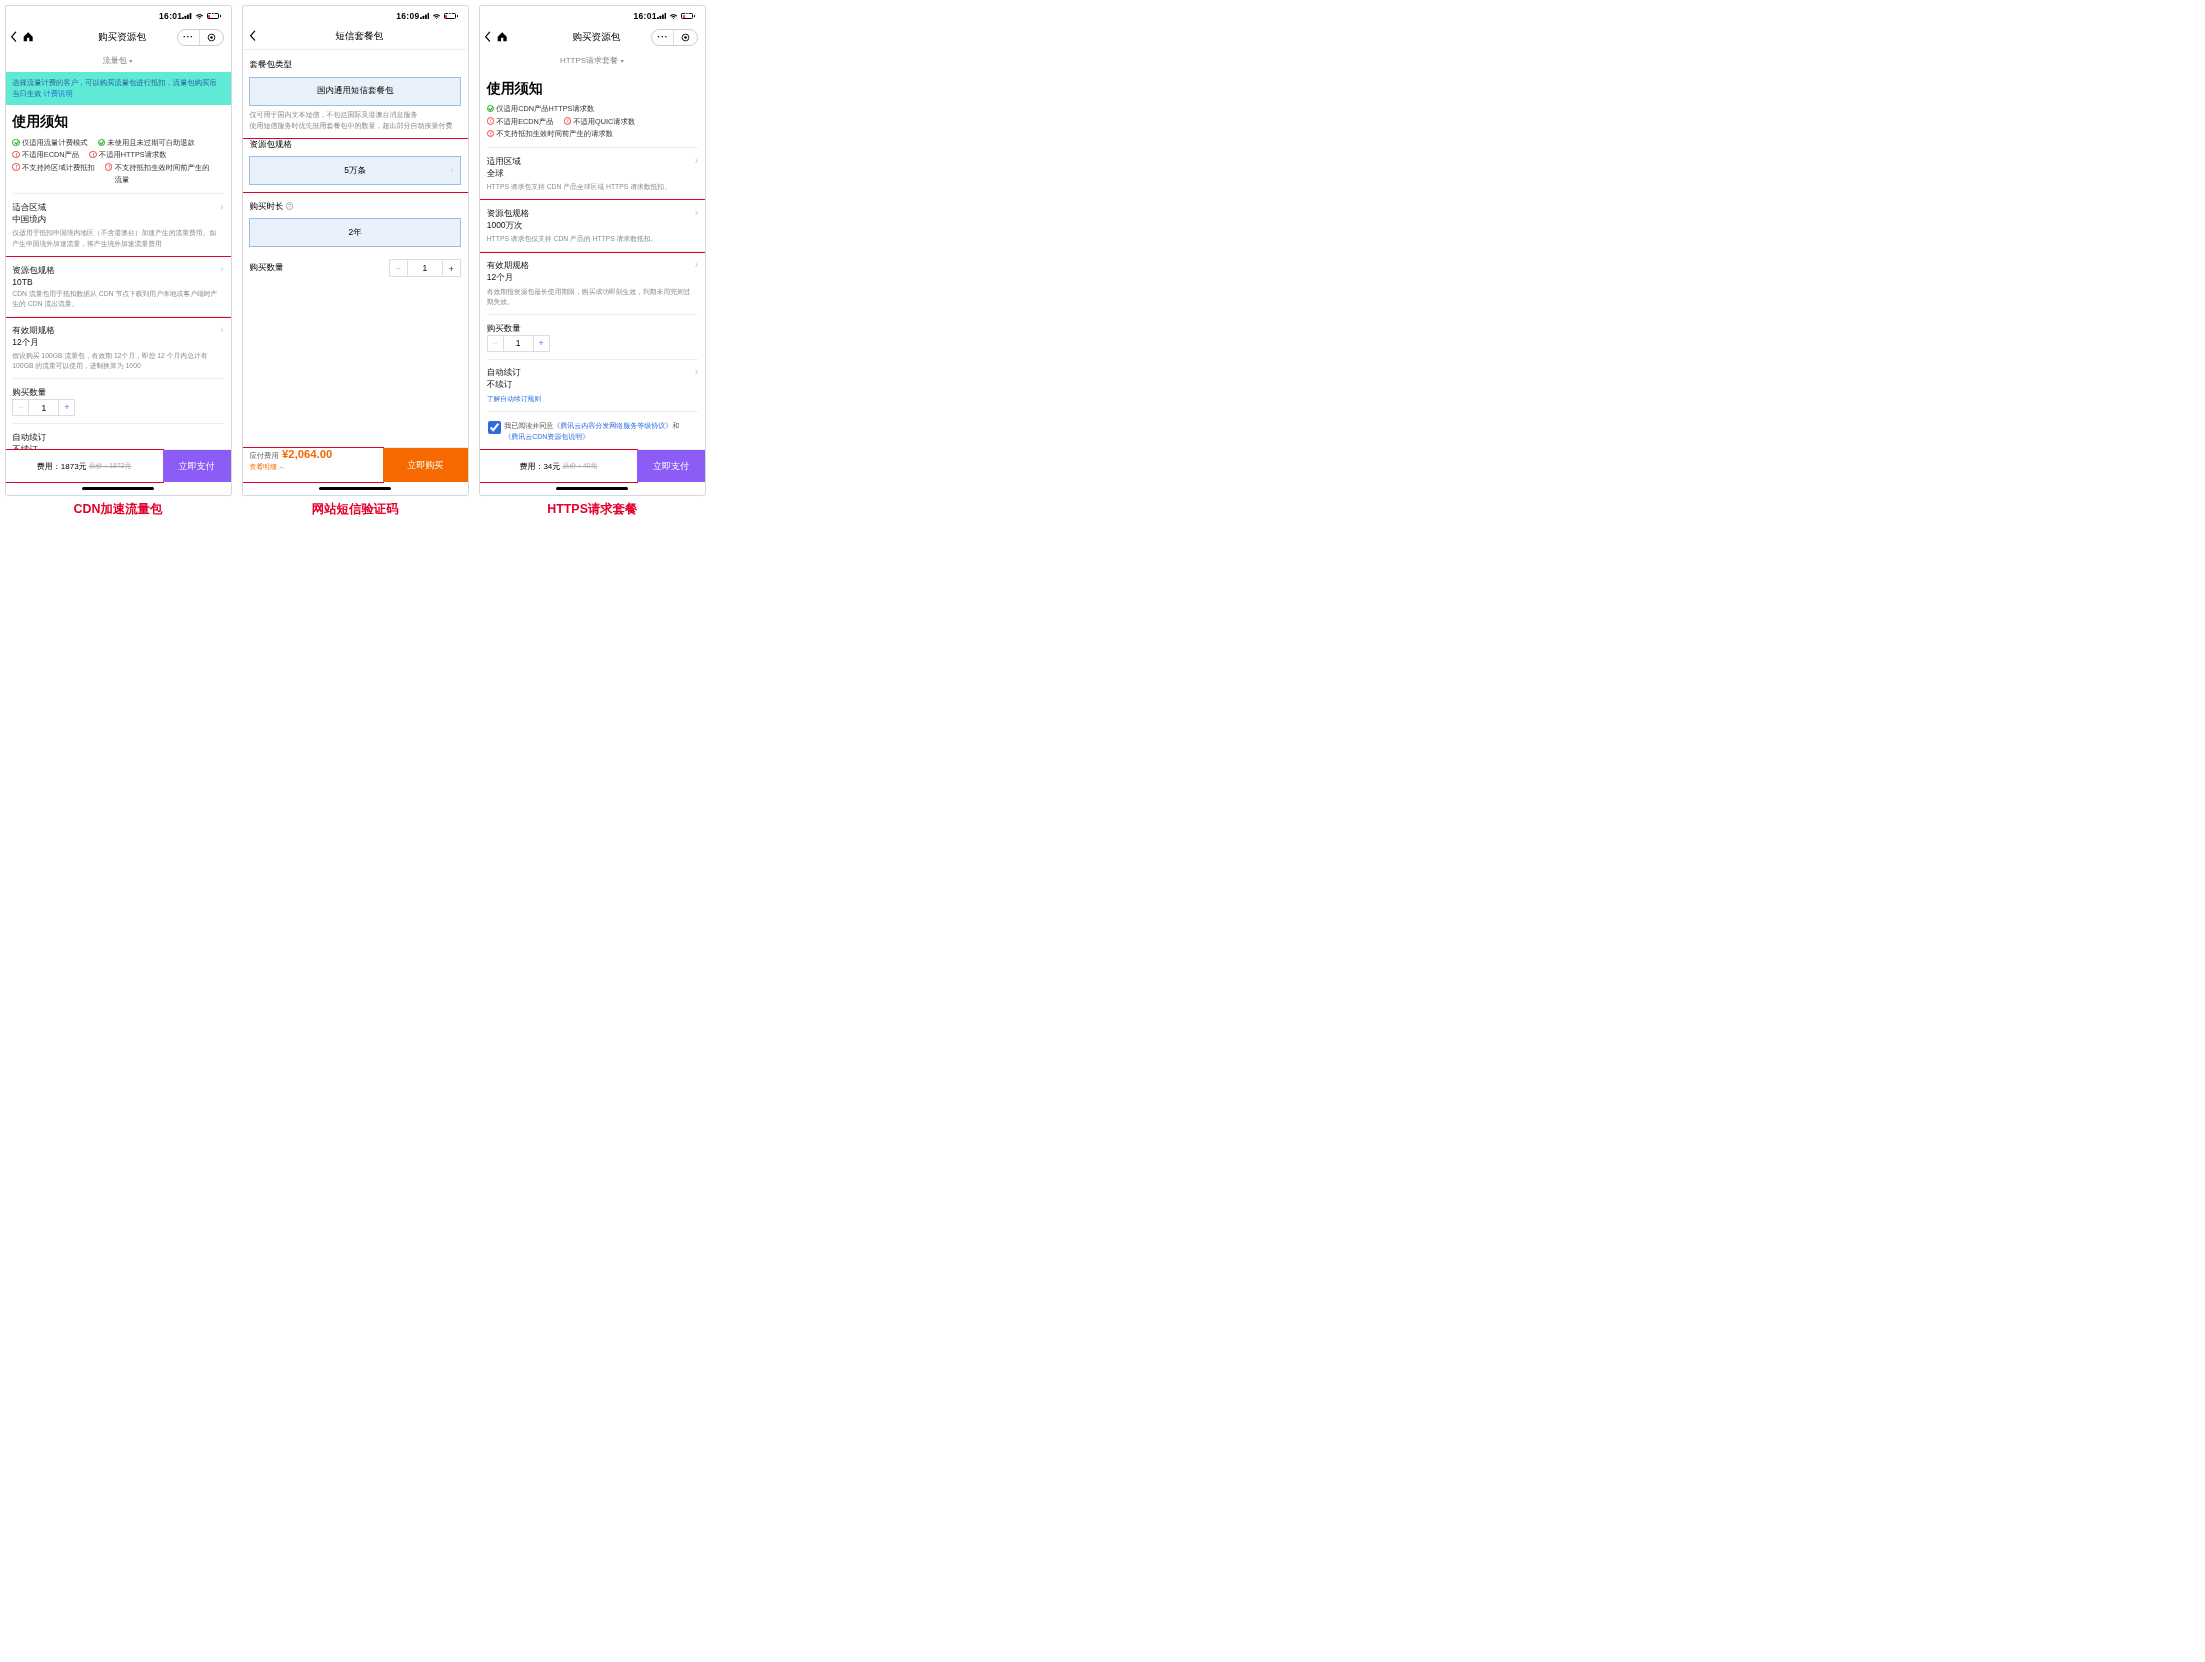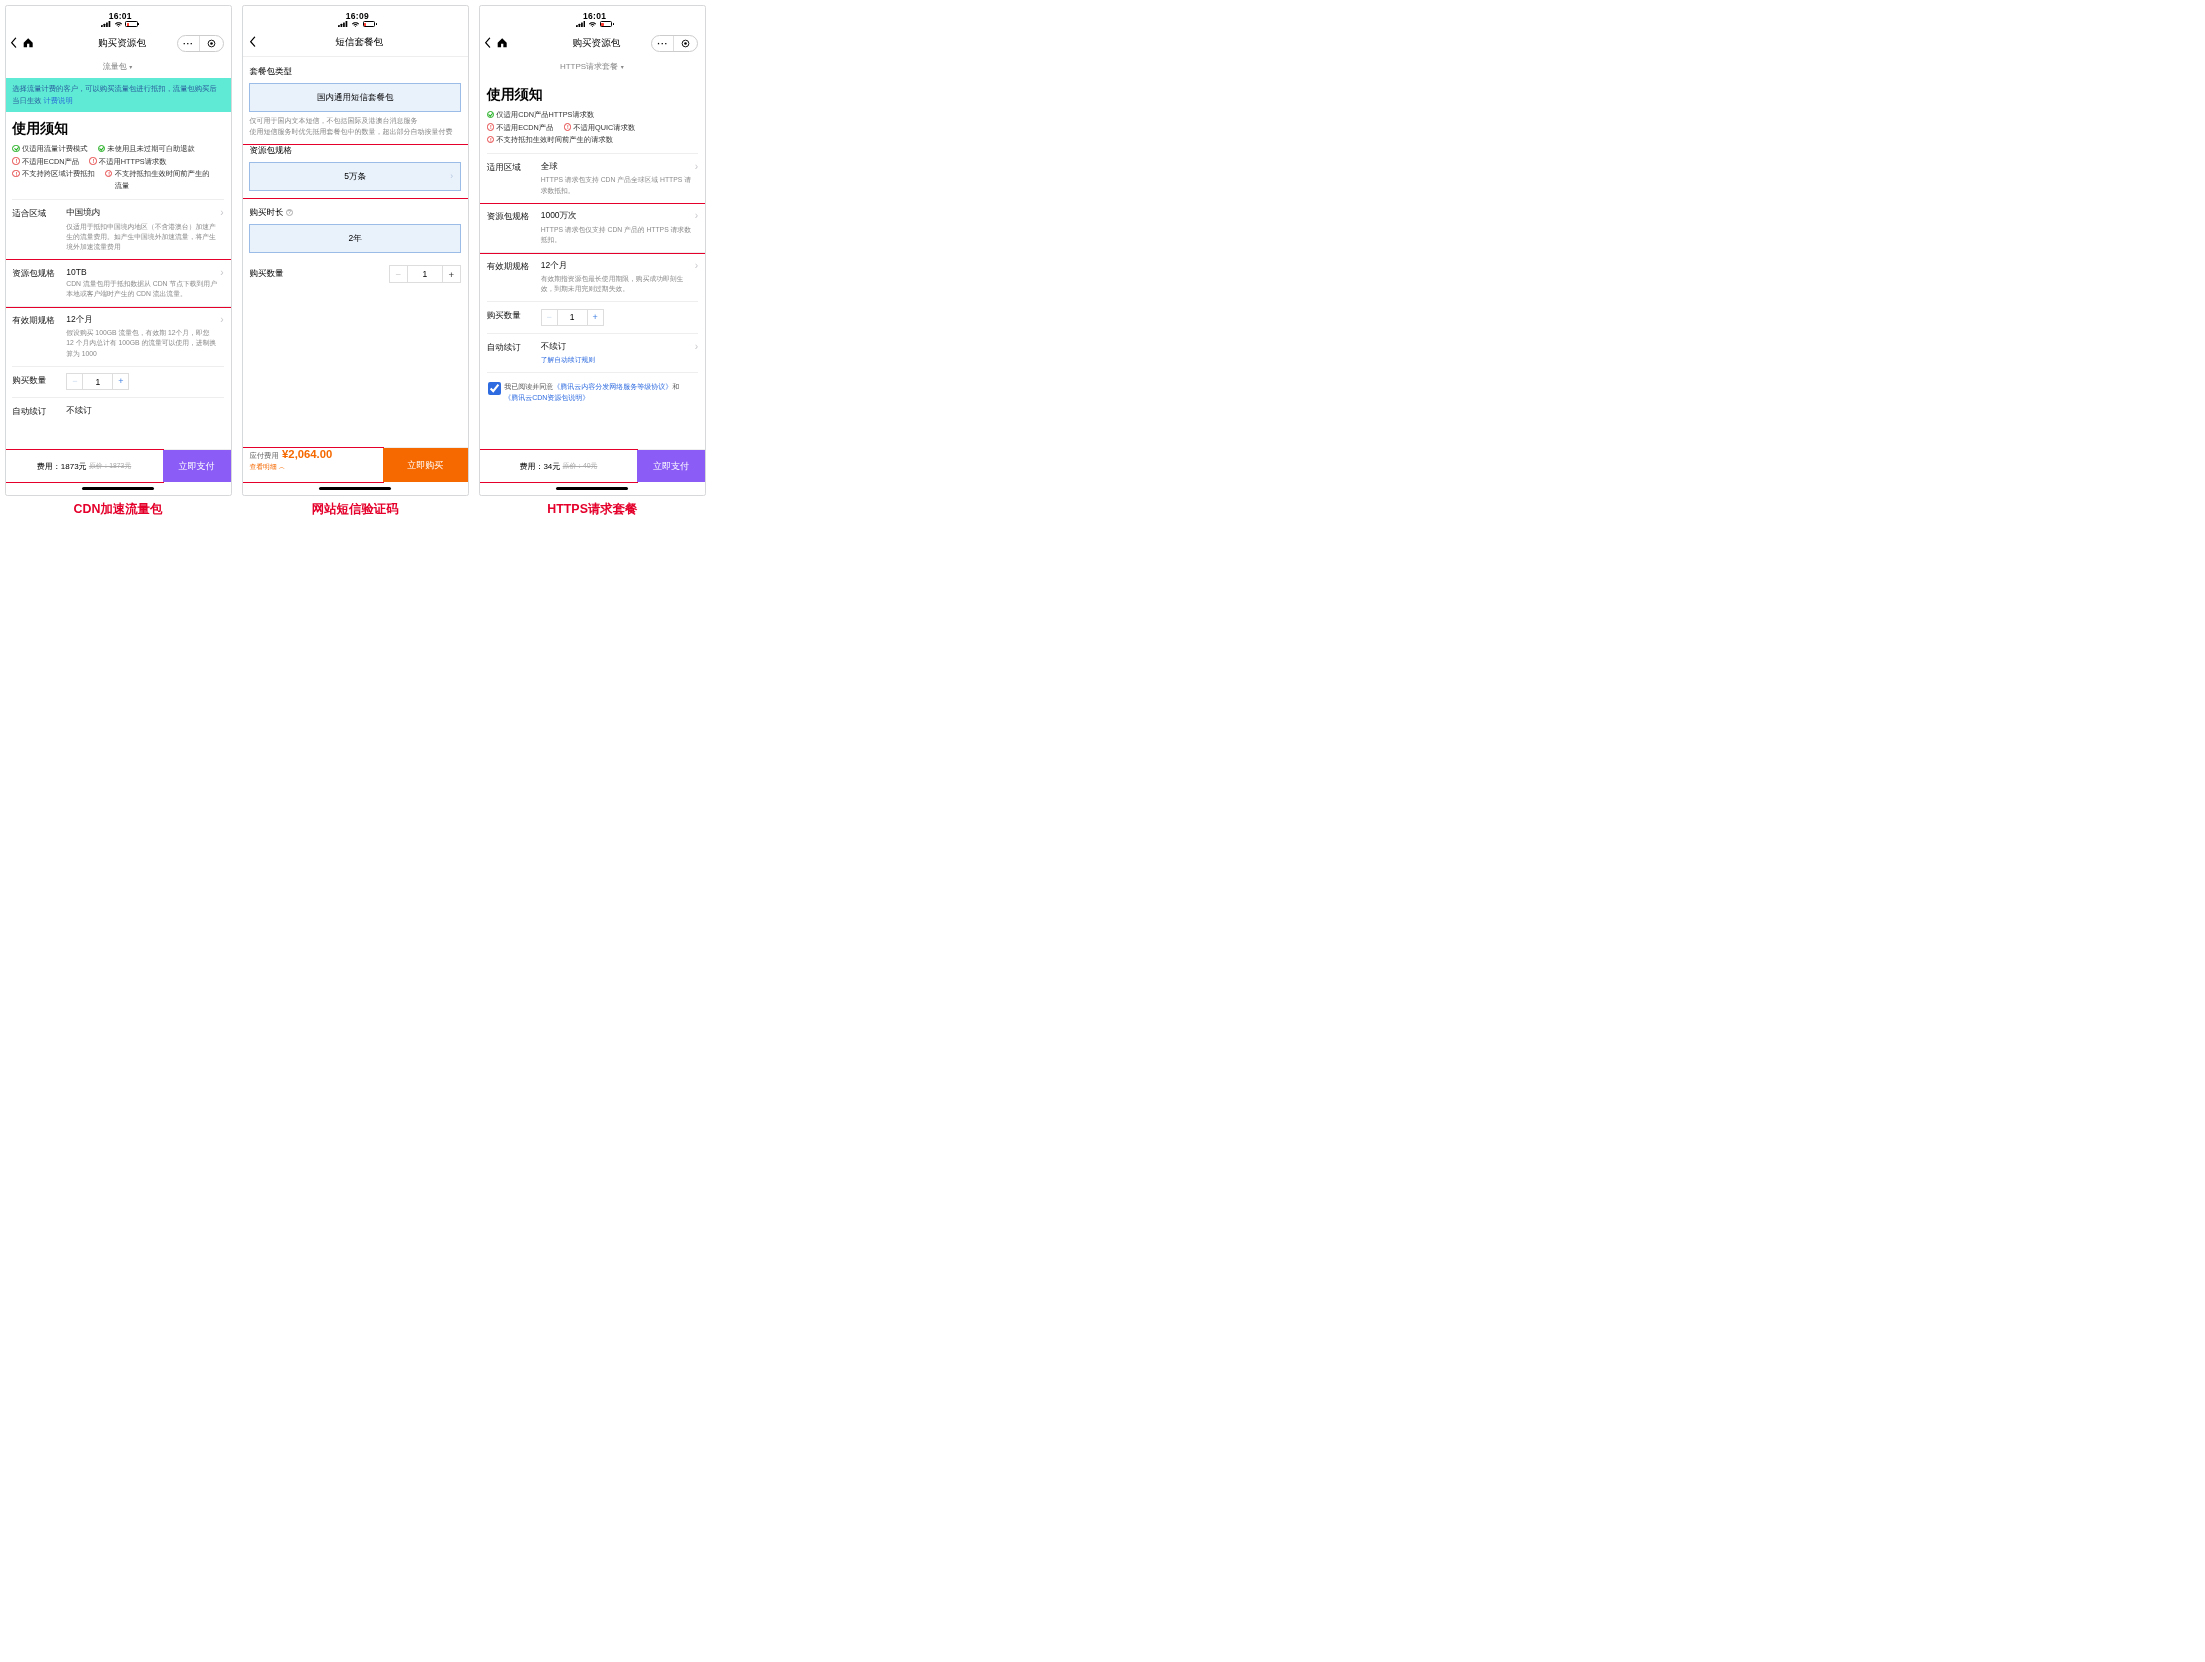--- a/index.html
+++ b/index.html
@@ -1,19 +1,19 @@
 <!DOCTYPE html>
 <html style="font-size:9px"><head>
 <meta charset="utf-8">
 <style>
   * { box-sizing: border-box; margin: 0; padding: 0; }
   body { background: #fff; font-family: -apple-system, "PingFang SC", "Helvetica Neue", Arial, sans-serif; padding: 4.5px; }
   .row { display: flex; gap: 10.2px; justify-content: flex-start; }
   .phone { width: 227px; border: 0.6px solid #d7d8da; border-radius: 2.3px; background: #fff; display: flex; flex-direction: column; height: 491px; position: relative; overflow: hidden; }
-  .status-bar { display: flex; justify-content: flex-end; align-items: center; padding: 5.6px 10.2px 3.4px 14.7px; font-size: 8.5px; font-weight: 600; flex-direction: column; }
+  .status-bar { display: flex; justify-content: flex-end; align-items: center; padding: 5.6px 10.2px 3.4px 14.7px; font-size: 8.5px; font-weight: 600; }
   .status-left { letter-spacing: 0.3px; }
   .status-right { display: flex; align-items: center; gap: 2.8px; }
   .sig-icon, .wifi-icon { display: inline-flex; }
   .batt { display: inline-flex; align-items: center; gap: 0.6px; }
   .batt-body { width: 12.4px; height: 6.2px; border: 0.6px solid #000; border-radius: 1.4px; position: relative; }
   .batt-fill { position: absolute; left: 0.6px; top: 0.6px; bottom: 0.6px; width: 20%; background: #ff3b30; border-radius: 0.6px; display: flex; align-items: center; justify-content: center; }
   .batt-num { position: absolute; left: 0; right: 0; top: -0.6px; text-align: center; font-size: 4.5px; font-weight: 700; color: #fff; }
   .batt-tip { width: 0.8px; height: 2.3px; background: #000; border-radius: 0 0.6px 0.6px 0; }
   .nav { display: flex; align-items: center; padding: 4.5px 6.8px 5.6px 4.5px; position: relative; min-height: 25px; }
   .nav-left { display: flex; align-items: center; gap: 4.5px; }
@@ -30,21 +30,21 @@
   .sec-title { font-size: 14px; font-weight: 600; margin: 8px 0 5.6px; }
   .notes { font-size: 7.3px; color: #333; line-height: 1.7; }
   .notes .n-row { display: flex; flex-wrap: wrap; gap: 0 10.2px; }
   .n-item { display: inline-flex; align-items: flex-start; gap: 2.3px; }
   .ic { display: inline-block; width: 7.3px; height: 7.3px; border-radius: 50%; flex-shrink: 0; position: relative; top: 1.7px; }
   .ic-ok { border: 0.6px solid #1aad19; }
   .ic-ok::after { content: ""; position: absolute; left: 1.7px; top: 0.3px; width: 1.7px; height: 3.4px; border: solid #1aad19; border-width: 0 0.7px 0.7px 0; transform: rotate(42deg); }
   .ic-no { border: 0.6px solid #e64545; }
   .ic-no::after { content: "!"; color: #e64545; font-size: 5.1px; font-weight: 700; position: absolute; left: 2.3px; top: -1.1px; }
   .list { border-top: 0.3px solid #eee; margin-top: 6.8px; }
-  .li { border-bottom: 0.3px solid #eee; padding: 6.8px 0; display: flex; position: relative; }
+  .li { border-bottom: 0.3px solid #eee; padding: 6.8px 0; display: flex; position: relative; flex-direction: column; }
   .li .lbl { width: 54px; flex-shrink: 0; font-size: 8.5px; color: #111; padding-top: 1.1px; }
   .li .val { flex: 1; }
   .li .v1 { font-size: 8.5px; color: #111; }
   .li .v2 { font-size: 6.8px; color: #8a8a8a; line-height: 1.5; margin-top: 2.3px; padding-right: 5.6px; }
   .li .chev { color: #c7c7cc; font-size: 10.2px; position: absolute; right: 0; top: 6.8px; }
   .redbox { outline: 1.1px solid #e4002b; outline-offset: -0.6px; margin: 0 -6.8px; padding-left: 6.8px !important; padding-right: 6.8px !important; }
   .qty { display: flex; align-items: center; }
   .qty button { width: 17px; height: 17px; border: 0.3px solid #ddd; background: #fff; color: #3b7de0; font-size: 9px; line-height: 1; }
   .qty button.dis { color: #c9d9ee; }
   .qty input { width: 29px; height: 17px; border: 0.3px solid #ddd; border-left: none; border-right: none; text-align: center; font-size: 8.5px; }

